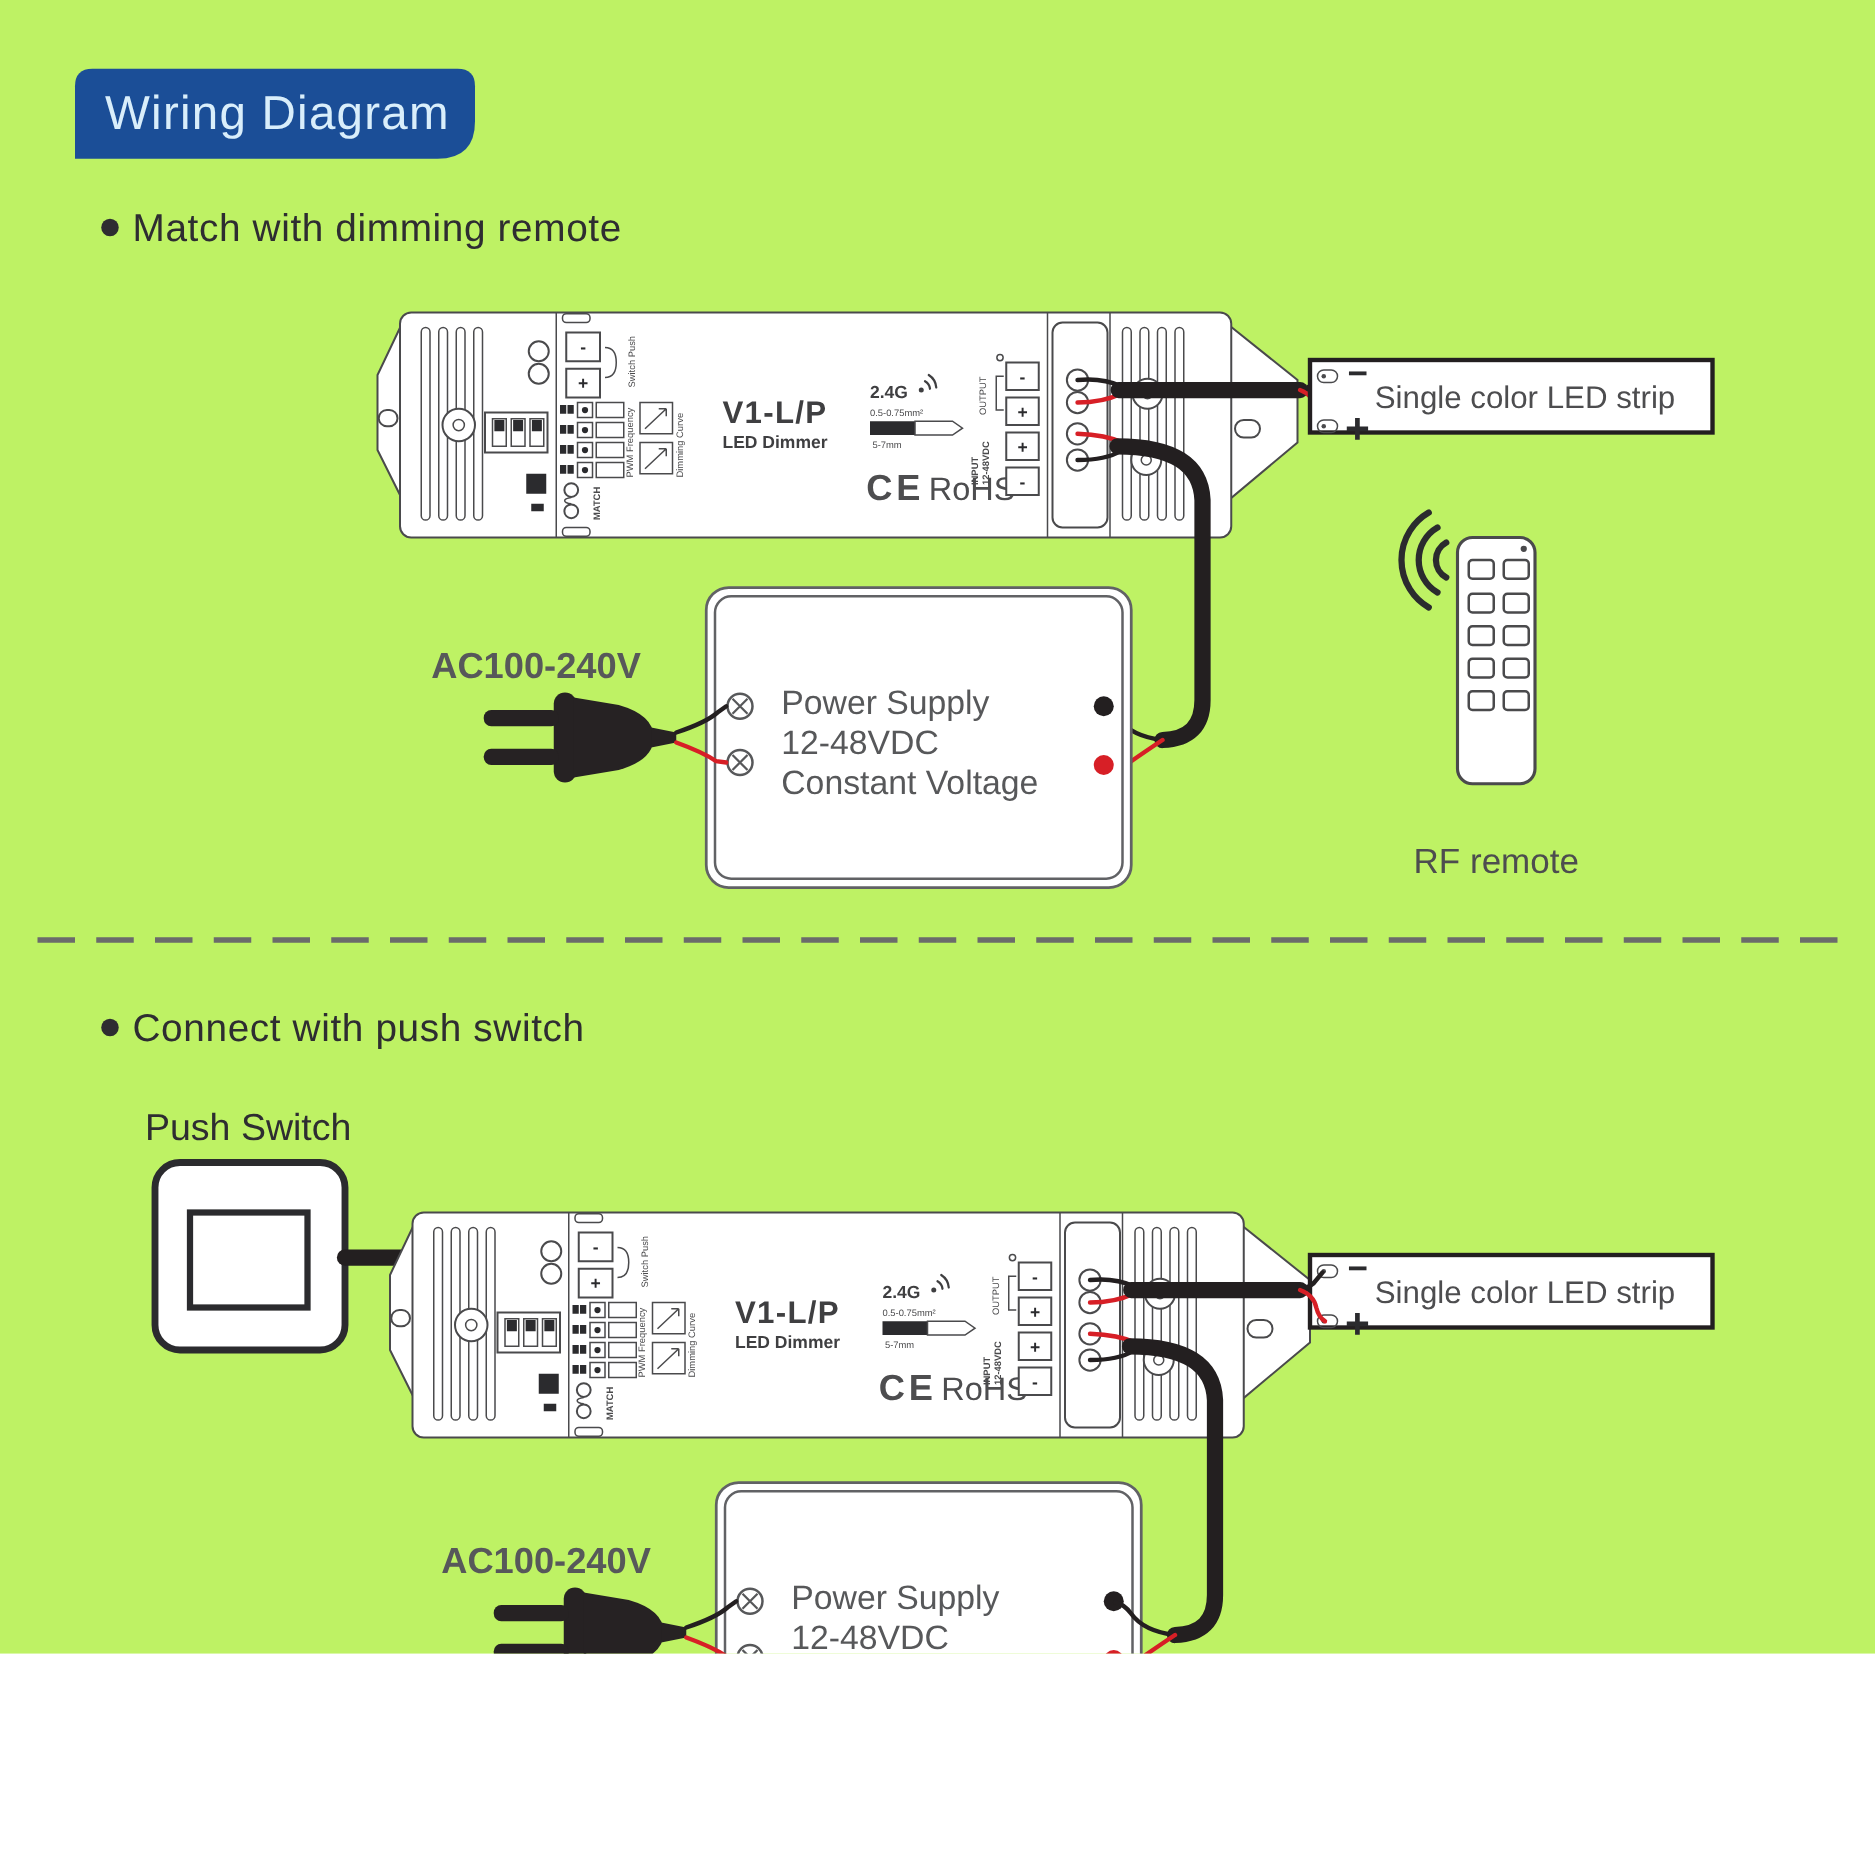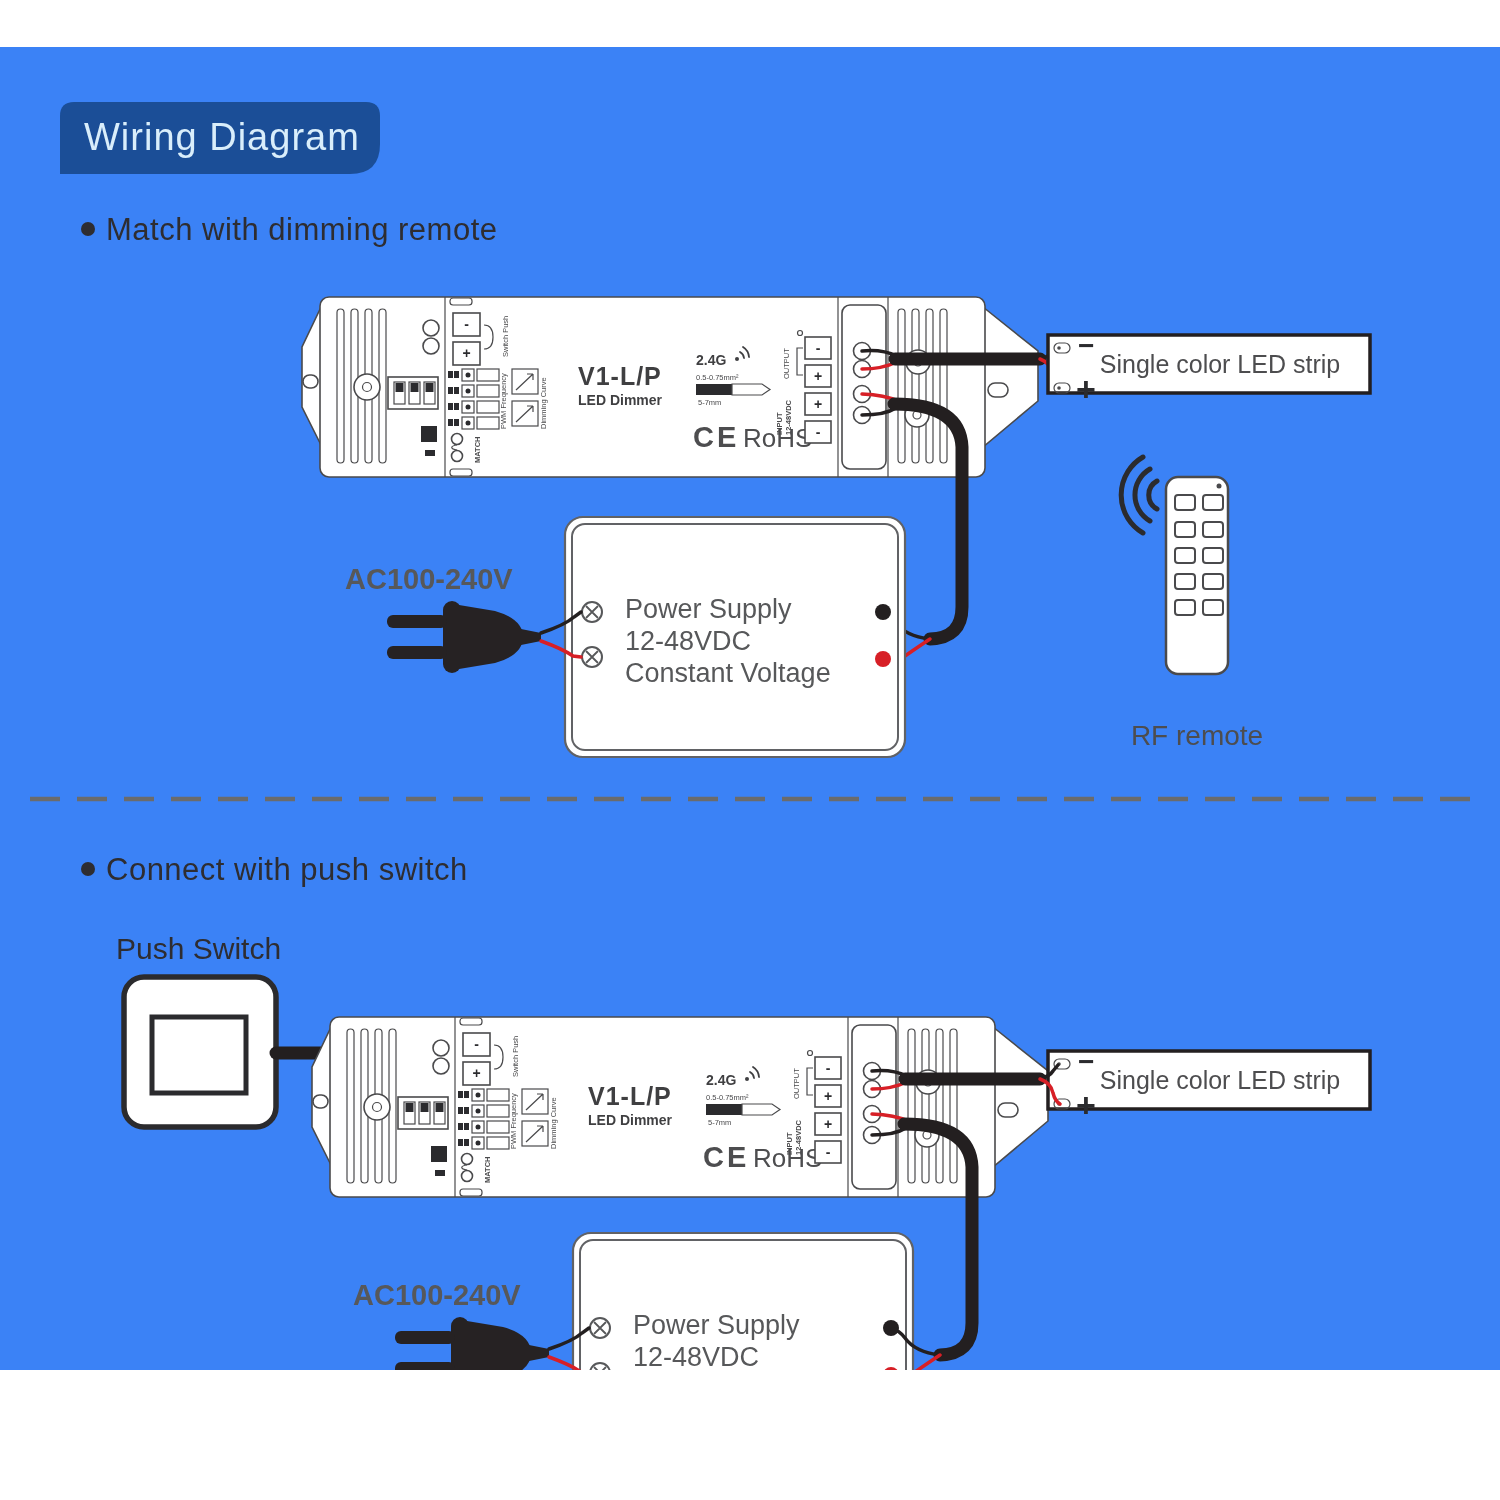--- a/index.html
+++ b/index.html
@@ -1,17 +1,17 @@
 <!DOCTYPE html>
 <html><head>
 <meta charset="utf-8">
 <style>
   html,body{margin:0;padding:0;background:#ffffff;}
-  .page{position:relative;width:1500px;height:1323px;background:#3b82f6;overflow:hidden;
-        font-family:"Liberation Sans", sans-serif;margin-top:47px;}
+  .page{position:relative;width:1500px;height:1323px;background:#bef264;overflow:hidden;
+        font-family:"Liberation Sans", sans-serif;}
   svg text{font-family:"Liberation Sans", sans-serif;fill:#4d4d4f;}
   .hdr-text{font-size:38px;letter-spacing:1px;fill:#d9eefb;}
   .bullet-text{font-size:31px;fill:#2e2d31;letter-spacing:.5px;}
   .big-label{font-size:29px;fill:#57585a;}
   .dev-line{stroke:#4a4a4c;stroke-width:1.6;fill:#ffffff;}
   .dev-thin{stroke:#4a4a4c;stroke-width:1.2;fill:none;}
   .wire-blk{stroke:#231f20;stroke-width:3.5;fill:none;stroke-linecap:round;}
   .wire-red{stroke:#d71f26;stroke-width:3.5;fill:none;stroke-linecap:round;}
   .cable{stroke:#231f20;stroke-width:13;fill:none;stroke-linecap:round;}
   .tinytxt{font-size:7.5px;fill:#4a4a4c;}

